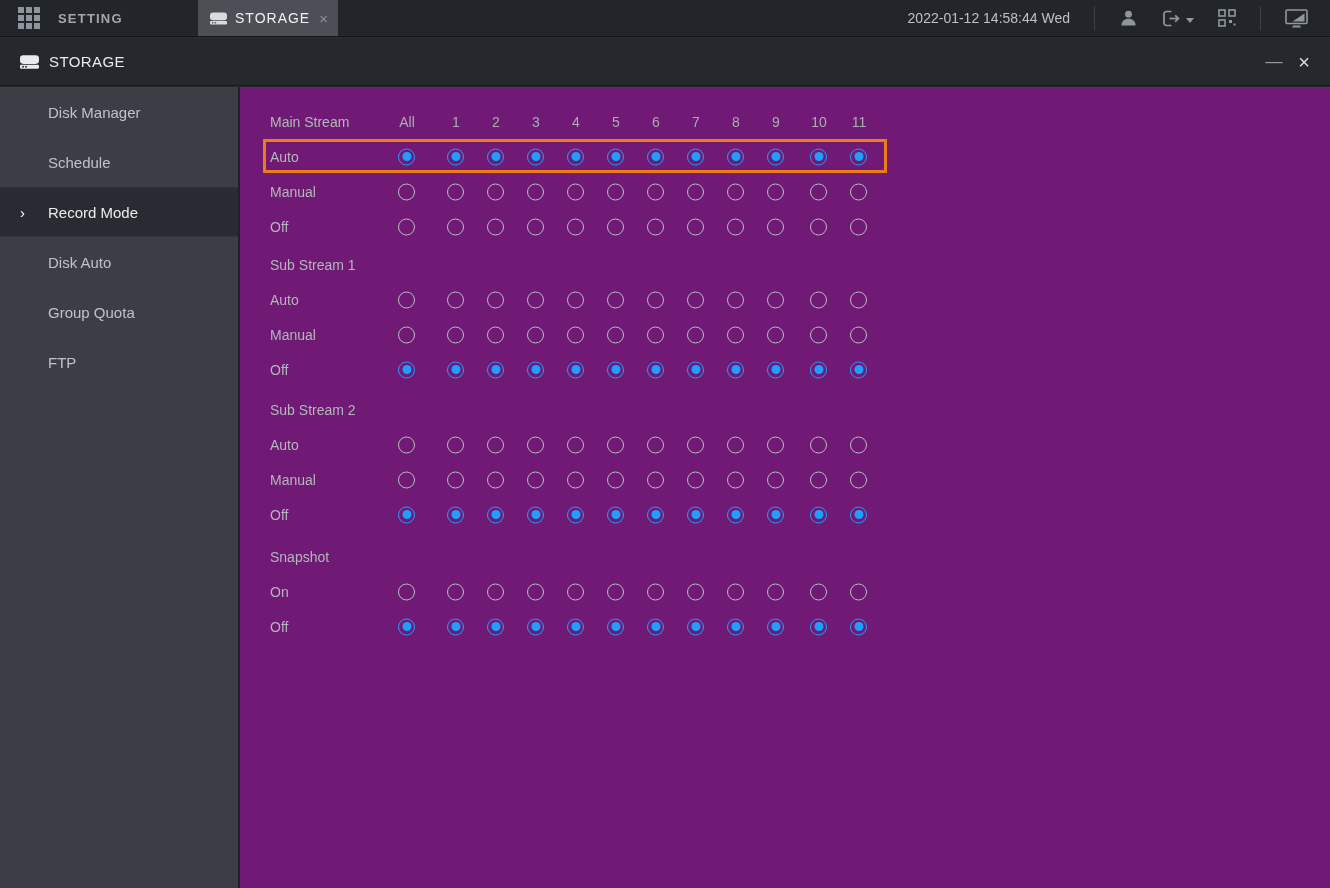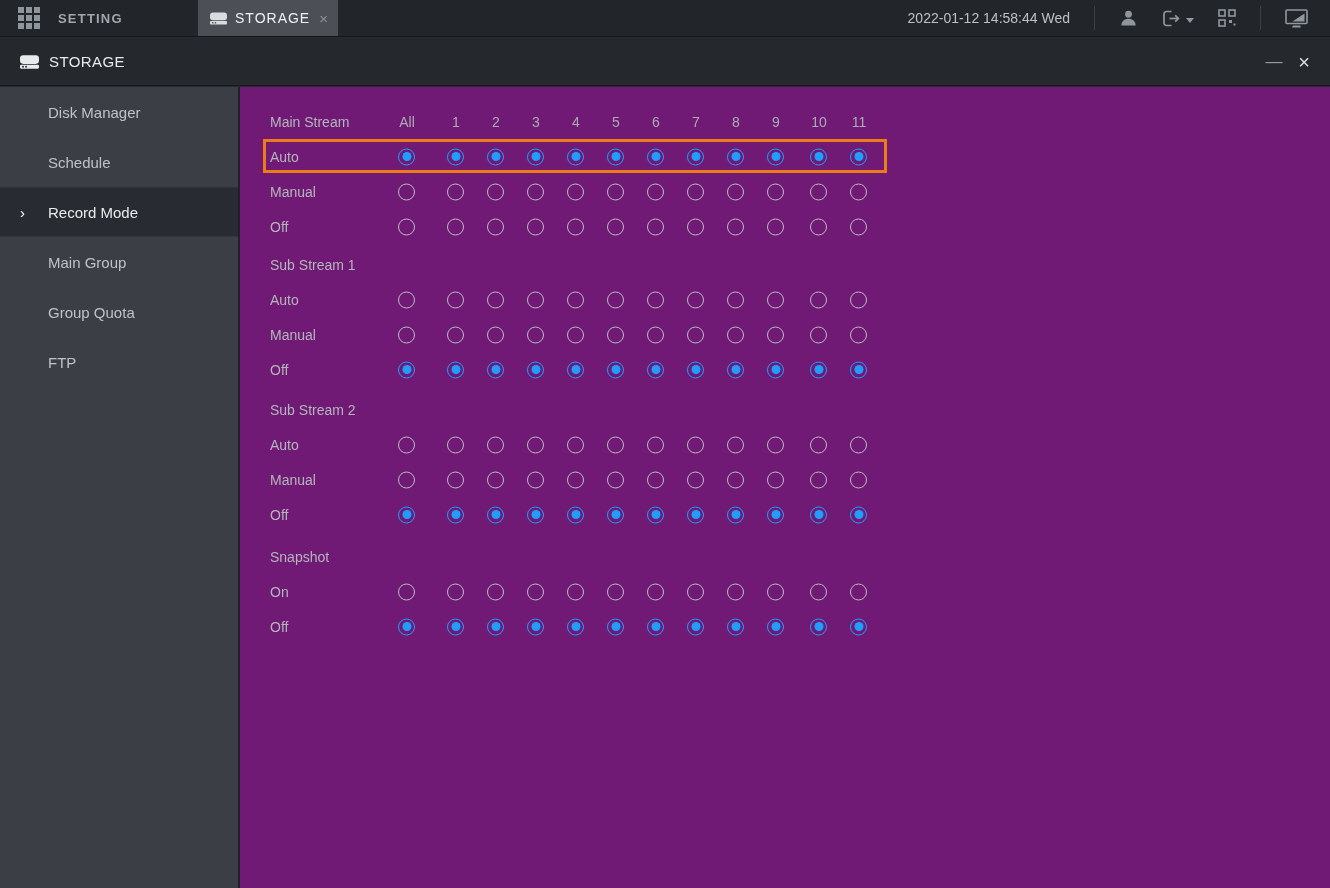--- a/index.html
+++ b/index.html
@@ -200,21 +200,21 @@
           <span>Disk Manager</span>
         </div>
         <div class="nav-item">
           <span>Schedule</span>
         </div>
         <div class="nav-item selected">
           <span class="nav-arrow">›</span>
           <span>Record Mode</span>
         </div>
         <div class="nav-item">
-          <span>Main Group</span>
+          <span>Disk Auto</span>
         </div>
         <div class="nav-item">
           <span>Group Quota</span>
         </div>
         <div class="nav-item">
           <span>FTP</span>
         </div>
       </nav>
     <main class="content">
       <div class="matrix" id="matrix">

